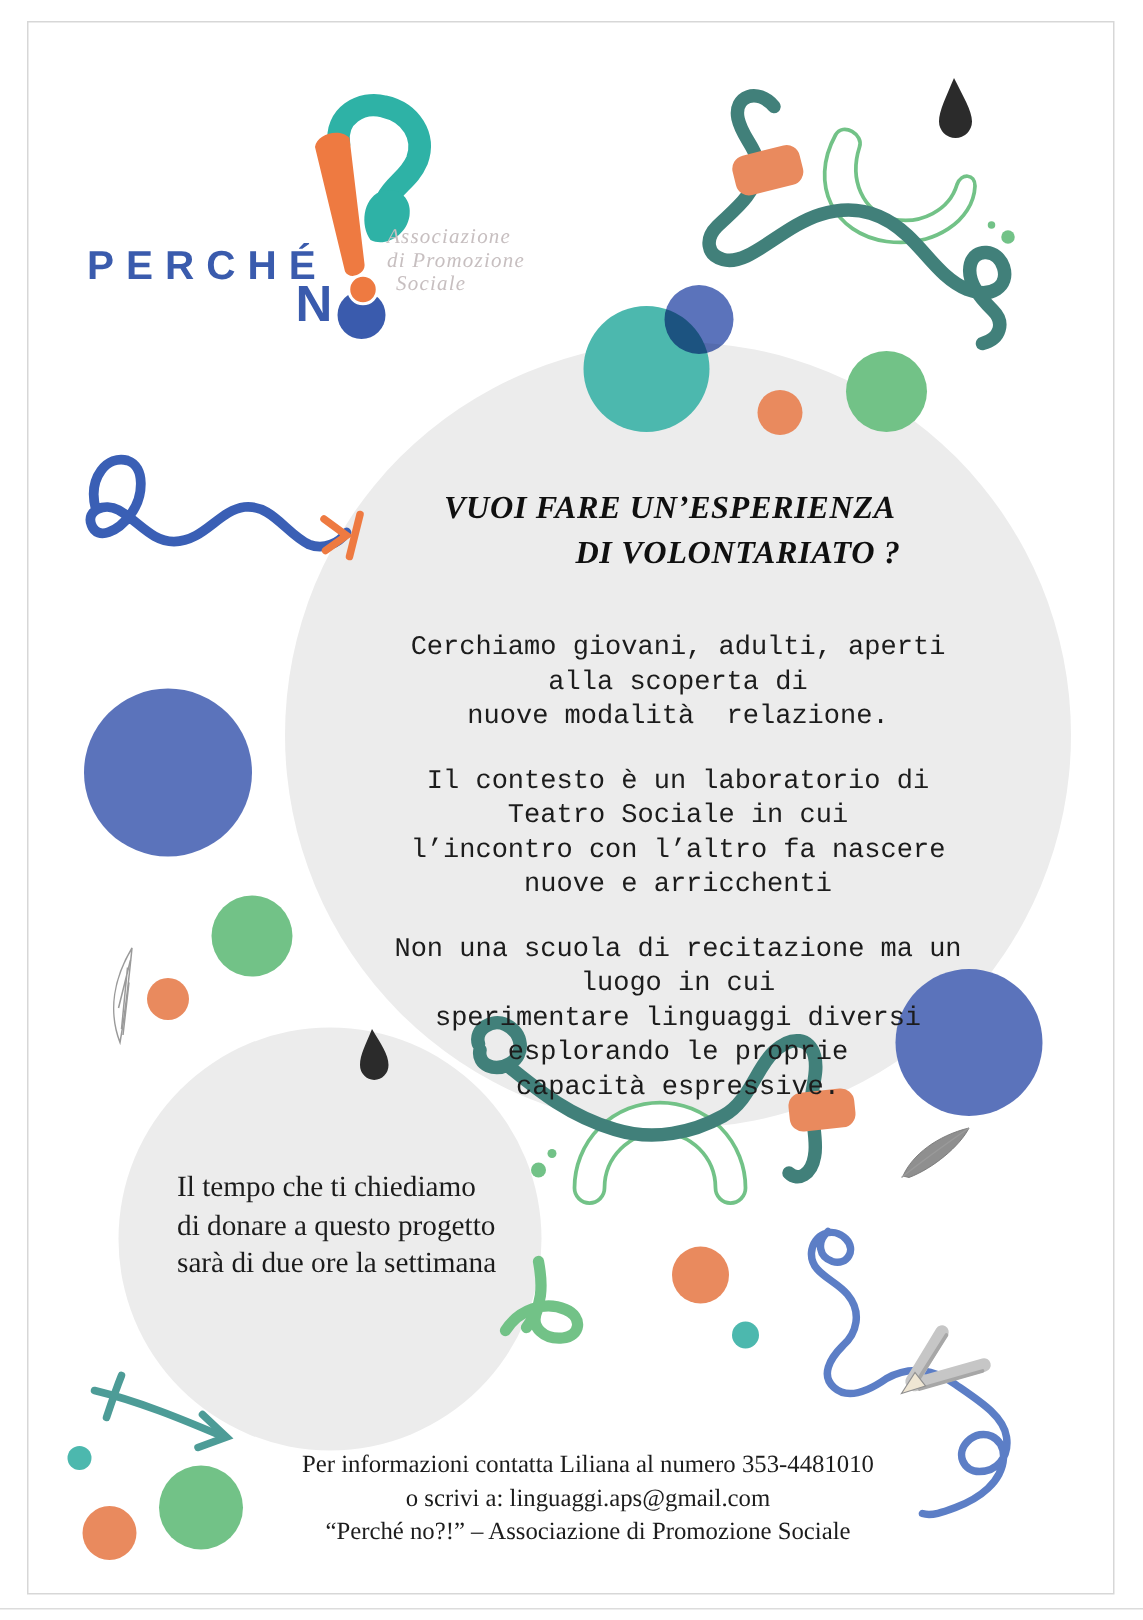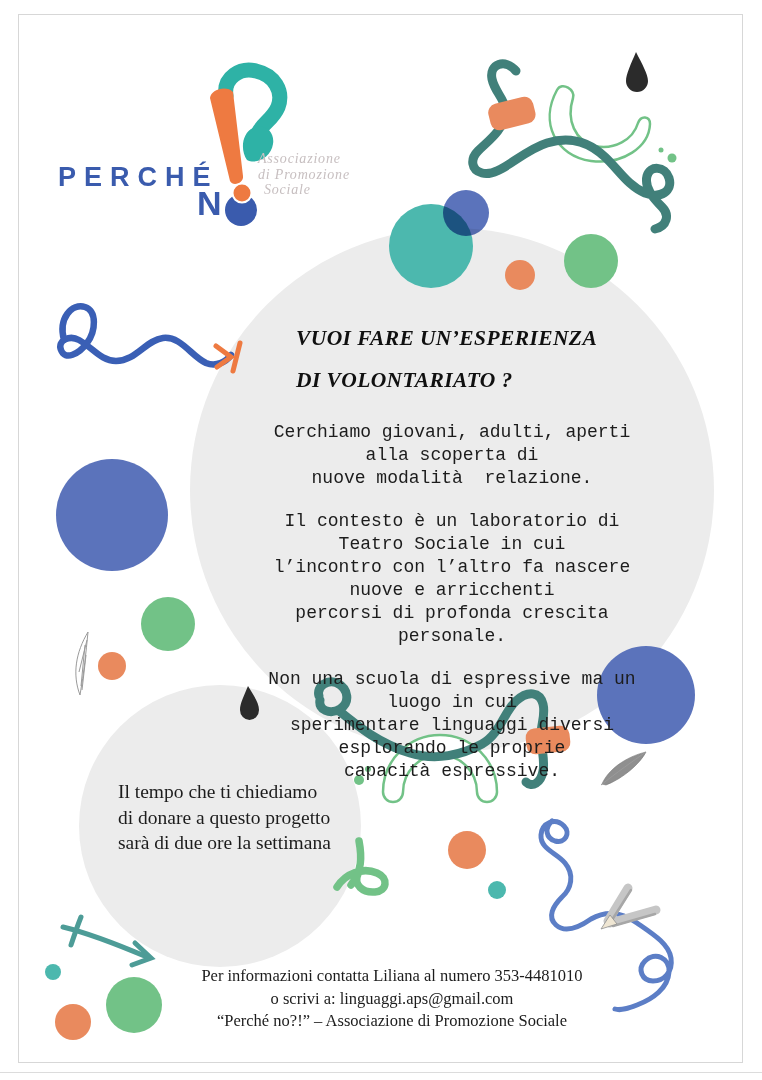--- a/index.html
+++ b/index.html
@@ -53,21 +53,21 @@
     font-size:34px;line-height:34px;color:var(--logo-blue);
   }
   .logo-tagline{
     left:258px;top:151px;font-style:italic;font-size:14px;line-height:15.5px;
     letter-spacing:0.8px;color:var(--tagline-gray);
   }
   .logo-tagline .ln:nth-child(3){margin-left:6px;}
   .heading{left:296px;top:323px;width:392px;font-weight:bold;font-style:italic;
     font-size:21.5px;line-height:30px;letter-spacing:0.4px;color:#101010;}
   .heading .ln:nth-child(1){text-align:left;}
-  .heading .ln:nth-child(2){text-align:left;margin-top:12px;}
+  .heading .ln:nth-child(2){text-align:center;}
   .body-block{left:250px;top:421px;width:404px;text-align:center;
     font-size:18px;line-height:23px;}
   .body-block .para{margin:0 0 20px 0;font-family:Liberation Mono, monospace;}
   .time-block{left:88px;top:779px;font-size:19.5px;line-height:25.5px;text-align:left;margin-left:30px;}
   .footer-block{left:92px;top:965px;width:600px;text-align:center;
     font-size:16.5px;line-height:22.5px;}
   .ln{white-space:pre-wrap;}
 </style>
 </head>
 <body>
@@ -176,24 +176,23 @@
 </div>
 
 <div class="abs body-block">
   <div class="para">
     <div class="ln">Cerchiamo giovani, adulti, aperti alla scoperta di</div>
     <div class="ln">nuove modalità  relazione.</div>
   </div>
   <div class="para">
     <div class="ln">Il contesto è un laboratorio di Teatro Sociale in cui</div>
     <div class="ln">l’incontro con l’altro fa nascere nuove e arricchenti</div>
-    <div class="ln">percorsi di profonda crescita personale.</div>
   </div>
   <div class="para">
-    <div class="ln">Non una scuola di espressive ma un luogo in cui</div>
+    <div class="ln">Non una scuola di recitazione ma un luogo in cui</div>
     <div class="ln">sperimentare linguaggi diversi esplorando le proprie</div>
     <div class="ln">capacità espressive.</div>
   </div>
 </div>
 
 <div class="abs time-block">
   <div class="ln">Il tempo che ti chiediamo</div>
   <div class="ln">di donare a questo progetto</div>
   <div class="ln">sarà di due ore la settimana</div>
 </div>

